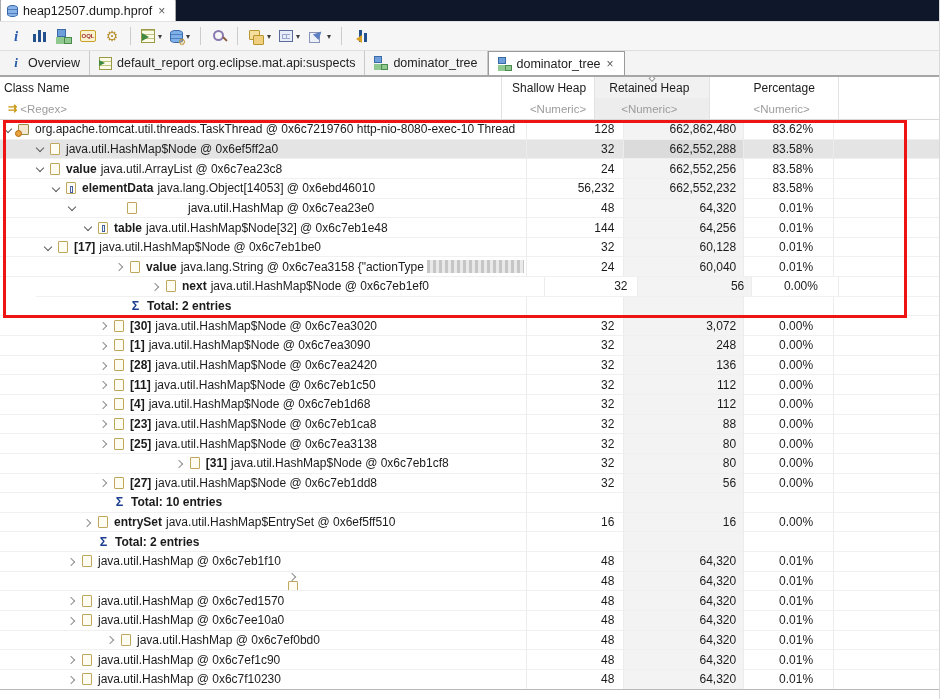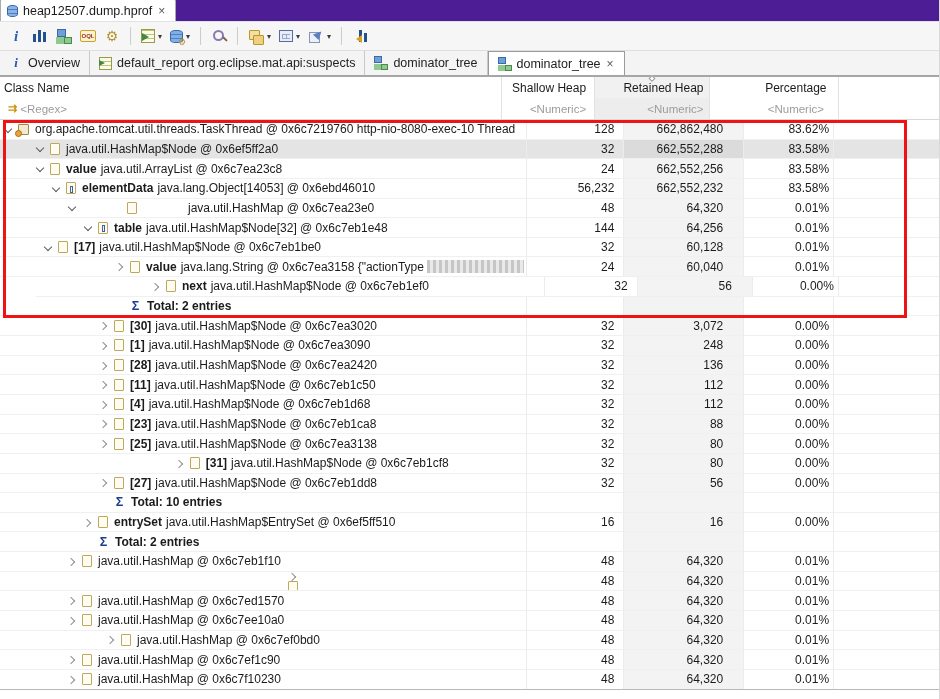--- a/index.html
+++ b/index.html
@@ -8,21 +8,21 @@
     font-family: "Liberation Sans", sans-serif;
     font-size: 12px;
     color: #1b1b1b;
     background: #ffffff;
     position: relative;
     overflow: hidden;
     border-right: 1px solid #d9d9d9;
   }
 
   
-  .editor-tabbar { height:22px; background:#4c1d95; display:flex; align-items:flex-end; border-bottom:1px solid #e2e2e2; }
+  .editor-tabbar { height:22px; background:#0f172a; display:flex; align-items:flex-end; border-bottom:1px solid #e2e2e2; }
   .editor-tab { height:22px; display:flex; align-items:center; gap:5px; padding:0 9px 0 6px;
     background:#ffffff; border:1px solid #ababab; border-bottom:none; border-radius:2px 2px 0 0; }
   .editor-tab .title { font-size:12.5px; }
   .close-x { color:#5a5a5a; font-size:12px; line-height:10px; padding:0 1px; cursor:pointer; }
 
   .db-icon { width:11px; height:12px; border-radius:5px/3px; border:1px solid #3a66a8; position:relative;
     background: linear-gradient(#8ab4e8 0 3px,#4f7fc0 3px 4px,#8ab4e8 4px 7px,#4f7fc0 7px 8px,#8ab4e8 8px 12px); }
 
   
   .toolbar { height:29px; background:#f6f6f6; border-bottom:1px solid #dedede; display:flex; align-items:center; padding:0 4px; }
@@ -72,39 +72,39 @@
   .vt-tree-icon::after { content:""; position:absolute; left:7px; top:8px; width:5px; height:4px; background:#8fc98f; border:1px solid #4a8a4a; box-shadow:-7px 0 0 0 #8fc98f; }
 
   
   .thead { }
   .hrow { display:flex; }
   .hrow-labels { height:21px; align-items:center; }
   .hrow-filters { height:22px; align-items:center; border-bottom:1px solid #d8d8d8; }
   .hc { height:100%; display:flex; align-items:center; border-right:1px solid #e2e2e2; position:relative; cursor:pointer; }
   .c-name { width:528px; padding-left:4px; }
   .c-shallow { width:97px;  justify-content:flex-end; padding-right:8px; }
-  .c-ret { width:120px; justify-content:flex-end; padding-right:5px; }
-  .c-pct { width:90px;  justify-content:center;margin-left:44px; }
+  .c-ret { width:120px; justify-content:center; padding-right:5px; }
+  .c-pct { width:90px;  justify-content:flex-start;margin-left:44px; }
   .c-fill { width:105px; border-right:none; }
   .hc.c-ret { background:#f1f1f1; }
   .filter-cell { color:#9c9c9c; font-size:11.5px; }
   .hrow-filters .c-ret { background:#ededed; }
   .hrow-filters .c-name { padding-left:8px; gap:5px; }
   .regex-icon { color:#c9960f; font-size:11px; font-weight:bold; letter-spacing:-2px; }
   .sort-ind { position:absolute; top:-1px; left:50%; width:5px; height:5px; border:1px solid #9a9a9a; background:#fff; transform:translateX(-50%) rotate(45deg); }
 
   
   .tbody { height:570px; overflow:hidden; border-bottom:1px solid #b9b9b9; }
   .tree-row { display:flex; height:19.65px; cursor:default; }
   .tree-row .cell { height:100%; display:flex; align-items:center; border-right:1px solid #ececec; border-bottom:1px solid #f0f0f0; }
   .cell-name { width:528px; overflow:hidden; white-space:nowrap; padding-right:2px; }
   .cell-num { font-size:12px; justify-content:flex-end; }
   .cell-shallow { width:97px; padding-right:9px; }
-  .cell-ret { width:120px; padding-right:20px; background:#f3f3f3; }
-  .cell-pct { width:90px; padding-right:4px; }
+  .cell-ret { width:120px; padding-right:7px; background:#f3f3f3; }
+  .cell-pct { width:90px; padding-right:20px; }
   .cell-fill { width:105px; border-right:none !important; }
   .tree-row.sel { background:#e4e4e4; }
   .tree-row.sel .cell-ret { background:#dbdbdb; }
 
   .chev { width:9px; height:9px; display:inline-block; position:relative; flex:none; margin-right:5px; cursor:pointer; }
   .chev::before { content:""; position:absolute; width:5px; height:5px; border-right:1.4px solid #5c5c5c; border-bottom:1.4px solid #5c5c5c; }
   .chev.open::before  { transform:rotate(45deg);  top:1px; left:1px; }
   .chev.closed::before{ transform:rotate(-45deg); top:2px; left:0;  border-color:#8f8f8f; }
   .chev-spacer { width:14px; flex:none; display:inline-block; }
 

